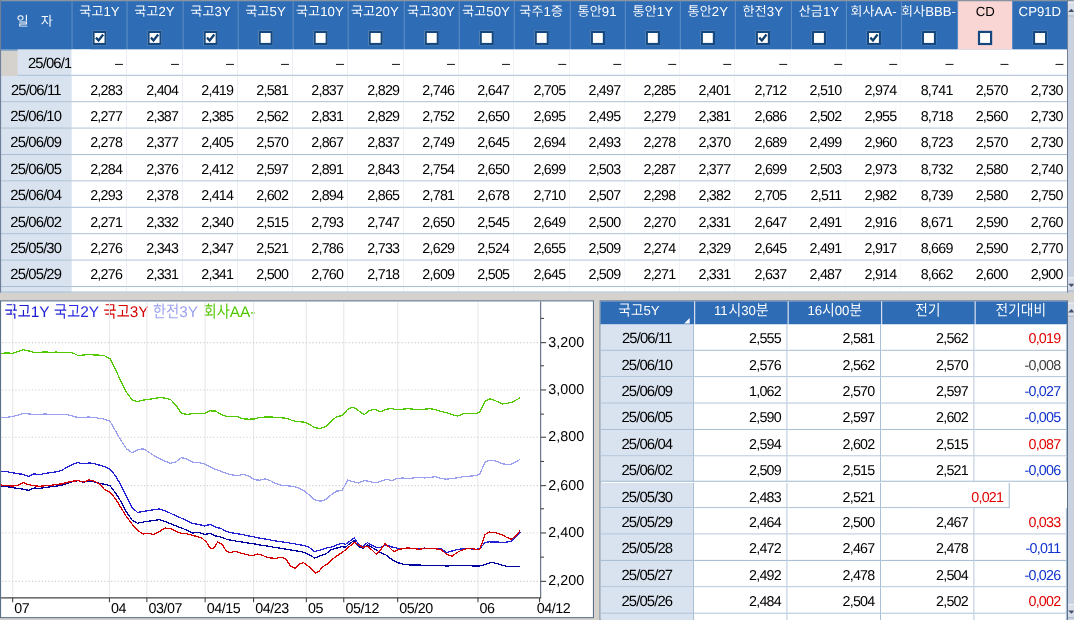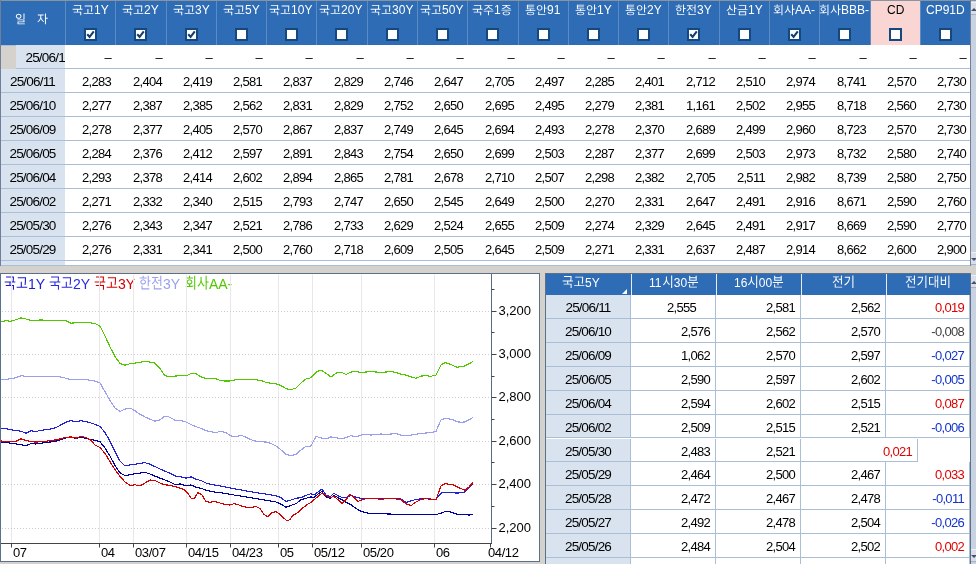--- a/index.html
+++ b/index.html
@@ -269,21 +269,21 @@
 <div class="cell" style="left:166.0px;top:93.0px;width:51.0px;height:24.0px;padding-right:4px;line-height:26.6px">2,385</div>
 <div class="cell" style="left:216.0px;top:93.0px;width:51.0px;height:24.0px;padding-right:4px;line-height:26.6px">2,562</div>
 <div class="cell" style="left:266.0px;top:93.0px;width:51.0px;height:24.0px;padding-right:4px;line-height:26.6px">2,831</div>
 <div class="cell" style="left:316.0px;top:93.0px;width:52.0px;height:24.0px;padding-right:4px;line-height:26.6px">2,829</div>
 <div class="cell" style="left:367.0px;top:93.0px;width:51.0px;height:24.0px;padding-right:4px;line-height:26.6px">2,752</div>
 <div class="cell" style="left:417.0px;top:93.0px;width:51.0px;height:24.0px;padding-right:4px;line-height:26.6px">2,650</div>
 <div class="cell" style="left:467.0px;top:93.0px;width:52.0px;height:24.0px;padding-right:4px;line-height:26.6px">2,695</div>
 <div class="cell" style="left:518.0px;top:93.0px;width:51.0px;height:24.0px;padding-right:4px;line-height:26.6px">2,495</div>
 <div class="cell" style="left:568.0px;top:93.0px;width:51.0px;height:24.0px;padding-right:4px;line-height:26.6px">2,279</div>
 <div class="cell" style="left:618.0px;top:93.0px;width:51.0px;height:24.0px;padding-right:4px;line-height:26.6px">2,381</div>
-<div class="cell" style="left:668.0px;top:93.0px;width:52.0px;height:24.0px;padding-right:4px;line-height:26.6px">1,161</div>
+<div class="cell" style="left:668.0px;top:93.0px;width:52.0px;height:24.0px;padding-right:4px;line-height:26.6px">2,686</div>
 <div class="cell" style="left:719.0px;top:93.0px;width:51.0px;height:24.0px;padding-right:4px;line-height:26.6px">2,502</div>
 <div class="cell" style="left:769.0px;top:93.0px;width:51.0px;height:24.0px;padding-right:4px;line-height:26.6px">2,955</div>
 <div class="cell" style="left:819.0px;top:93.0px;width:52.0px;height:24.0px;padding-right:4px;line-height:26.6px">8,718</div>
 <div class="cell" style="left:870.0px;top:93.0px;width:51.0px;height:24.0px;padding-right:4px;line-height:26.6px">2,560</div>
 <div class="cell" style="left:920.0px;top:93.0px;width:51.0px;height:24.0px;padding-right:4px;line-height:26.6px">2,730</div>
 <div class="cell datec" style="left:0.0px;top:117.0px;width:66.0px;height:24.0px;line-height:26.6px">25/06/09</div>
 <div class="cell" style="left:65.0px;top:117.0px;width:51.0px;height:24.0px;padding-right:4px;line-height:26.6px">2,278</div>
 <div class="cell" style="left:115.0px;top:117.0px;width:52.0px;height:24.0px;padding-right:4px;line-height:26.6px">2,377</div>
 <div class="cell" style="left:166.0px;top:117.0px;width:51.0px;height:24.0px;padding-right:4px;line-height:26.6px">2,405</div>
 <div class="cell" style="left:216.0px;top:117.0px;width:51.0px;height:24.0px;padding-right:4px;line-height:26.6px">2,570</div>
@@ -561,21 +561,21 @@
 <svg class="ab " style="left:905.0px;top:277.2px" width="48" height="16">
     <g fill="#fff" transform="translate(0,9.8)" font-family="Liberation Sans,sans-serif">
       <use href="#k9" transform="translate(0.0,0) scale(0.0125,-0.0138)"></use>
       <use href="#k16" transform="translate(11.5,0) scale(0.0125,-0.0138)"></use>
       <use href="#k17" transform="translate(23.0,0) scale(0.0125,-0.0138)"></use>
       <use href="#k18" transform="translate(34.5,0) scale(0.0125,-0.0138)"></use>
     </g>
   </svg>
 <div class="ab" style="left:621.5px;top:289px;width:0;height:0;border-left:5.5px solid transparent;border-bottom:5.5px solid #fff"></div>
 <div class="cell datec" style="left:546.0px;top:295.40px;width:85.0px;height:23.85px;line-height:26.5px">25/06/11</div>
-<div class="cell" style="left:631.0px;top:295.40px;width:85.0px;height:23.85px;padding-right:19px;line-height:26.5px">2,555</div>
+<div class="cell" style="left:631.0px;top:295.40px;width:85.0px;height:23.85px;padding-right:5px;line-height:26.5px">2,555</div>
 <div class="cell" style="left:716.0px;top:295.40px;width:85.0px;height:23.85px;padding-right:5px;line-height:26.5px">2,581</div>
 <div class="cell" style="left:801.0px;top:295.40px;width:85.0px;height:23.85px;padding-right:5px;line-height:26.5px">2,562</div>
 <div class="cell" style="left:886.0px;top:295.40px;width:84.0px;height:23.85px;padding-right:5px;color:#e00000;line-height:26.5px">0,019</div>
 <div class="cell datec" style="left:546.0px;top:319.25px;width:85.0px;height:23.85px;line-height:26.5px">25/06/10</div>
 <div class="cell" style="left:631.0px;top:319.25px;width:85.0px;height:23.85px;padding-right:5px;line-height:26.5px">2,576</div>
 <div class="cell" style="left:716.0px;top:319.25px;width:85.0px;height:23.85px;padding-right:5px;line-height:26.5px">2,562</div>
 <div class="cell" style="left:801.0px;top:319.25px;width:85.0px;height:23.85px;padding-right:5px;line-height:26.5px">2,570</div>
 <div class="cell" style="left:886.0px;top:319.25px;width:84.0px;height:23.85px;padding-right:5px;color:#404040;line-height:26.5px">-0,008</div>
 <div class="cell datec" style="left:546.0px;top:343.10px;width:85.0px;height:23.85px;line-height:26.5px">25/06/09</div>
 <div class="cell" style="left:631.0px;top:343.10px;width:85.0px;height:23.85px;padding-right:5px;line-height:26.5px">1,062</div>

